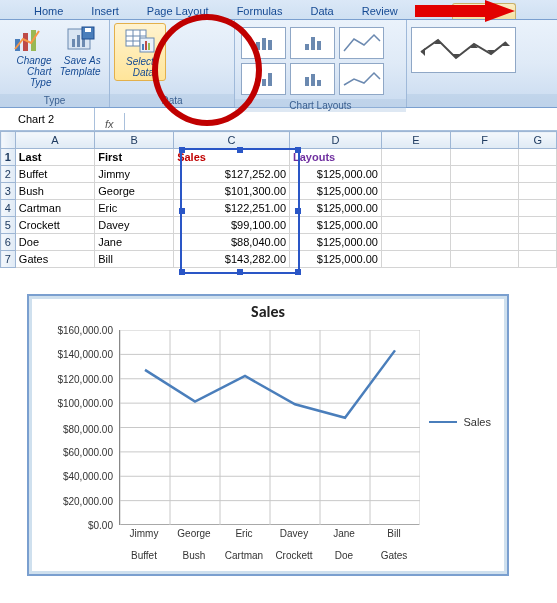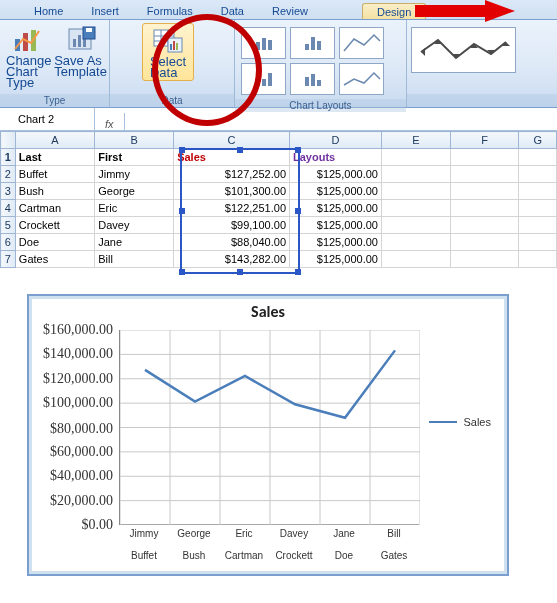--- a/index.html
+++ b/index.html
@@ -34,25 +34,25 @@
   }
   .rgroup .items { display: flex; gap: 2px; padding: 0 4px; }
   .rgroup .glabel {
     font-size: 10px; text-align: center; color: #3a5f8f; padding: 1px 8px;
     background: rgba(173,197,226,0.4);
   }
   .rbtn {
     width: 50px; display:flex; flex-direction:column; align-items:center;
     padding: 2px 2px; border-radius:3px;
   }
-  .rbtn.hl { background: linear-gradient(#fff3cf,#ffe59a); border:1px solid #e3b04b;margin-left:28px; }
+  .rbtn.hl { background: linear-gradient(#fff3cf,#ffe59a); border:1px solid #e3b04b; }
   .rbtn .ic {
     width: 32px; height: 28px; margin-bottom:2px;
   }
-  .rbtn .lbl { font-size:13px; text-align:left; color:#154a93; line-height:11px; }
+  .rbtn .lbl { font-size:10px; text-align:right; color:#154a93; line-height:11px;font-style:italic; }
   
   .layouts { display:flex; gap:4px; padding:4px 6px; flex-wrap:wrap; width:160px;}
   .lthumb {
     width:45px; height:32px; background:#fff; border:1px solid #8fa7c6;
     display:flex; flex-direction:column; align-items:center; justify-content:center;
     gap:2px; font-size:6px; color:#6b89b0;
   }
   .lthumb .bars{display:flex;gap:2px;align-items:flex-end;height:14px;}
   .lthumb .bars span{width:4px;background:#6b89b0;}
   
@@ -77,38 +77,39 @@
   .selbox .hdl{position:absolute;width:6px;height:6px;background:#2a56c6;}
   
   .chart{
     position:absolute; left:28px; top:164px; width:480px; height:280px;
     background:#fff; border:1px solid #7a9fcf;
     box-shadow:0 0 0 3px #cfe0ee inset, 0 0 0 1px #7a9fcf;
   }
   .chart .title{text-align:center;font-weight:bold;font-size:16px;font-family:Calibri,sans-serif;color:#222;margin-top:6px;}
   .chart .plot{position:absolute;left:90px;top:34px;width:300px;height:195px;border-left:1px solid #888;border-bottom:1px solid #888;}
   .chart .yaxis{position:absolute;left:0;top:34px;width:88px;height:195px;}
-  .chart .ytick{position:absolute;right:4px;font-size:14px;color:#333;transform:translateY(-50%);text-align:right;width:84px;font-family:Liberation Serif, serif;}
+  .chart .ytick{position:absolute;right:4px;font-size:10px;color:#333;transform:translateY(-50%);text-align:right;width:84px;}
   .chart .grid line{stroke:#c8c8c8;stroke-width:1;}
   .chart .xarea{position:absolute;left:90px;top:232px;width:300px;}
   .chart .xcell{display:inline-block;width:50px;text-align:center;font-size:10px;color:#333;vertical-align:top;}
   .chart .legend{position:absolute;right:16px;top:120px;font-size:11px;color:#333;display:flex;align-items:center;gap:6px;}
   .chart .legend .lline{width:28px;height:0;border-top:2px solid #4a7ebb;}
   
   .arrow{position:absolute;left:415px;top:0px;width:100px;height:22px;pointer-events:none;}
   .circle{position:absolute;left:152px;top:14px;width:110px;height:112px;border:6px solid #c00000;border-radius:55px/56px;pointer-events:none;}
   
   .cA{width:82px;}.cBw{width:82px;}.cC{width:120px;}.cD{width:94px;}.cE{width:74px;}.cF{width:74px;}.cG{width:40px;}
 </style>
 </head>
 <body>
 
 <div class="tabs">
   <div class="tab">Home</div>
   <div class="tab">Insert</div>
+  <div class="tab">Page Layout</div>
   <div class="tab">Formulas</div>
   <div class="tab">Data</div>
   <div class="tab">Review</div>
   <div class="tab design">Design</div>
 </div>
 
 <div class="ribbon">
   <div class="rgroup" style="width:110px">
     <div class="items">
       <div class="rbtn">

